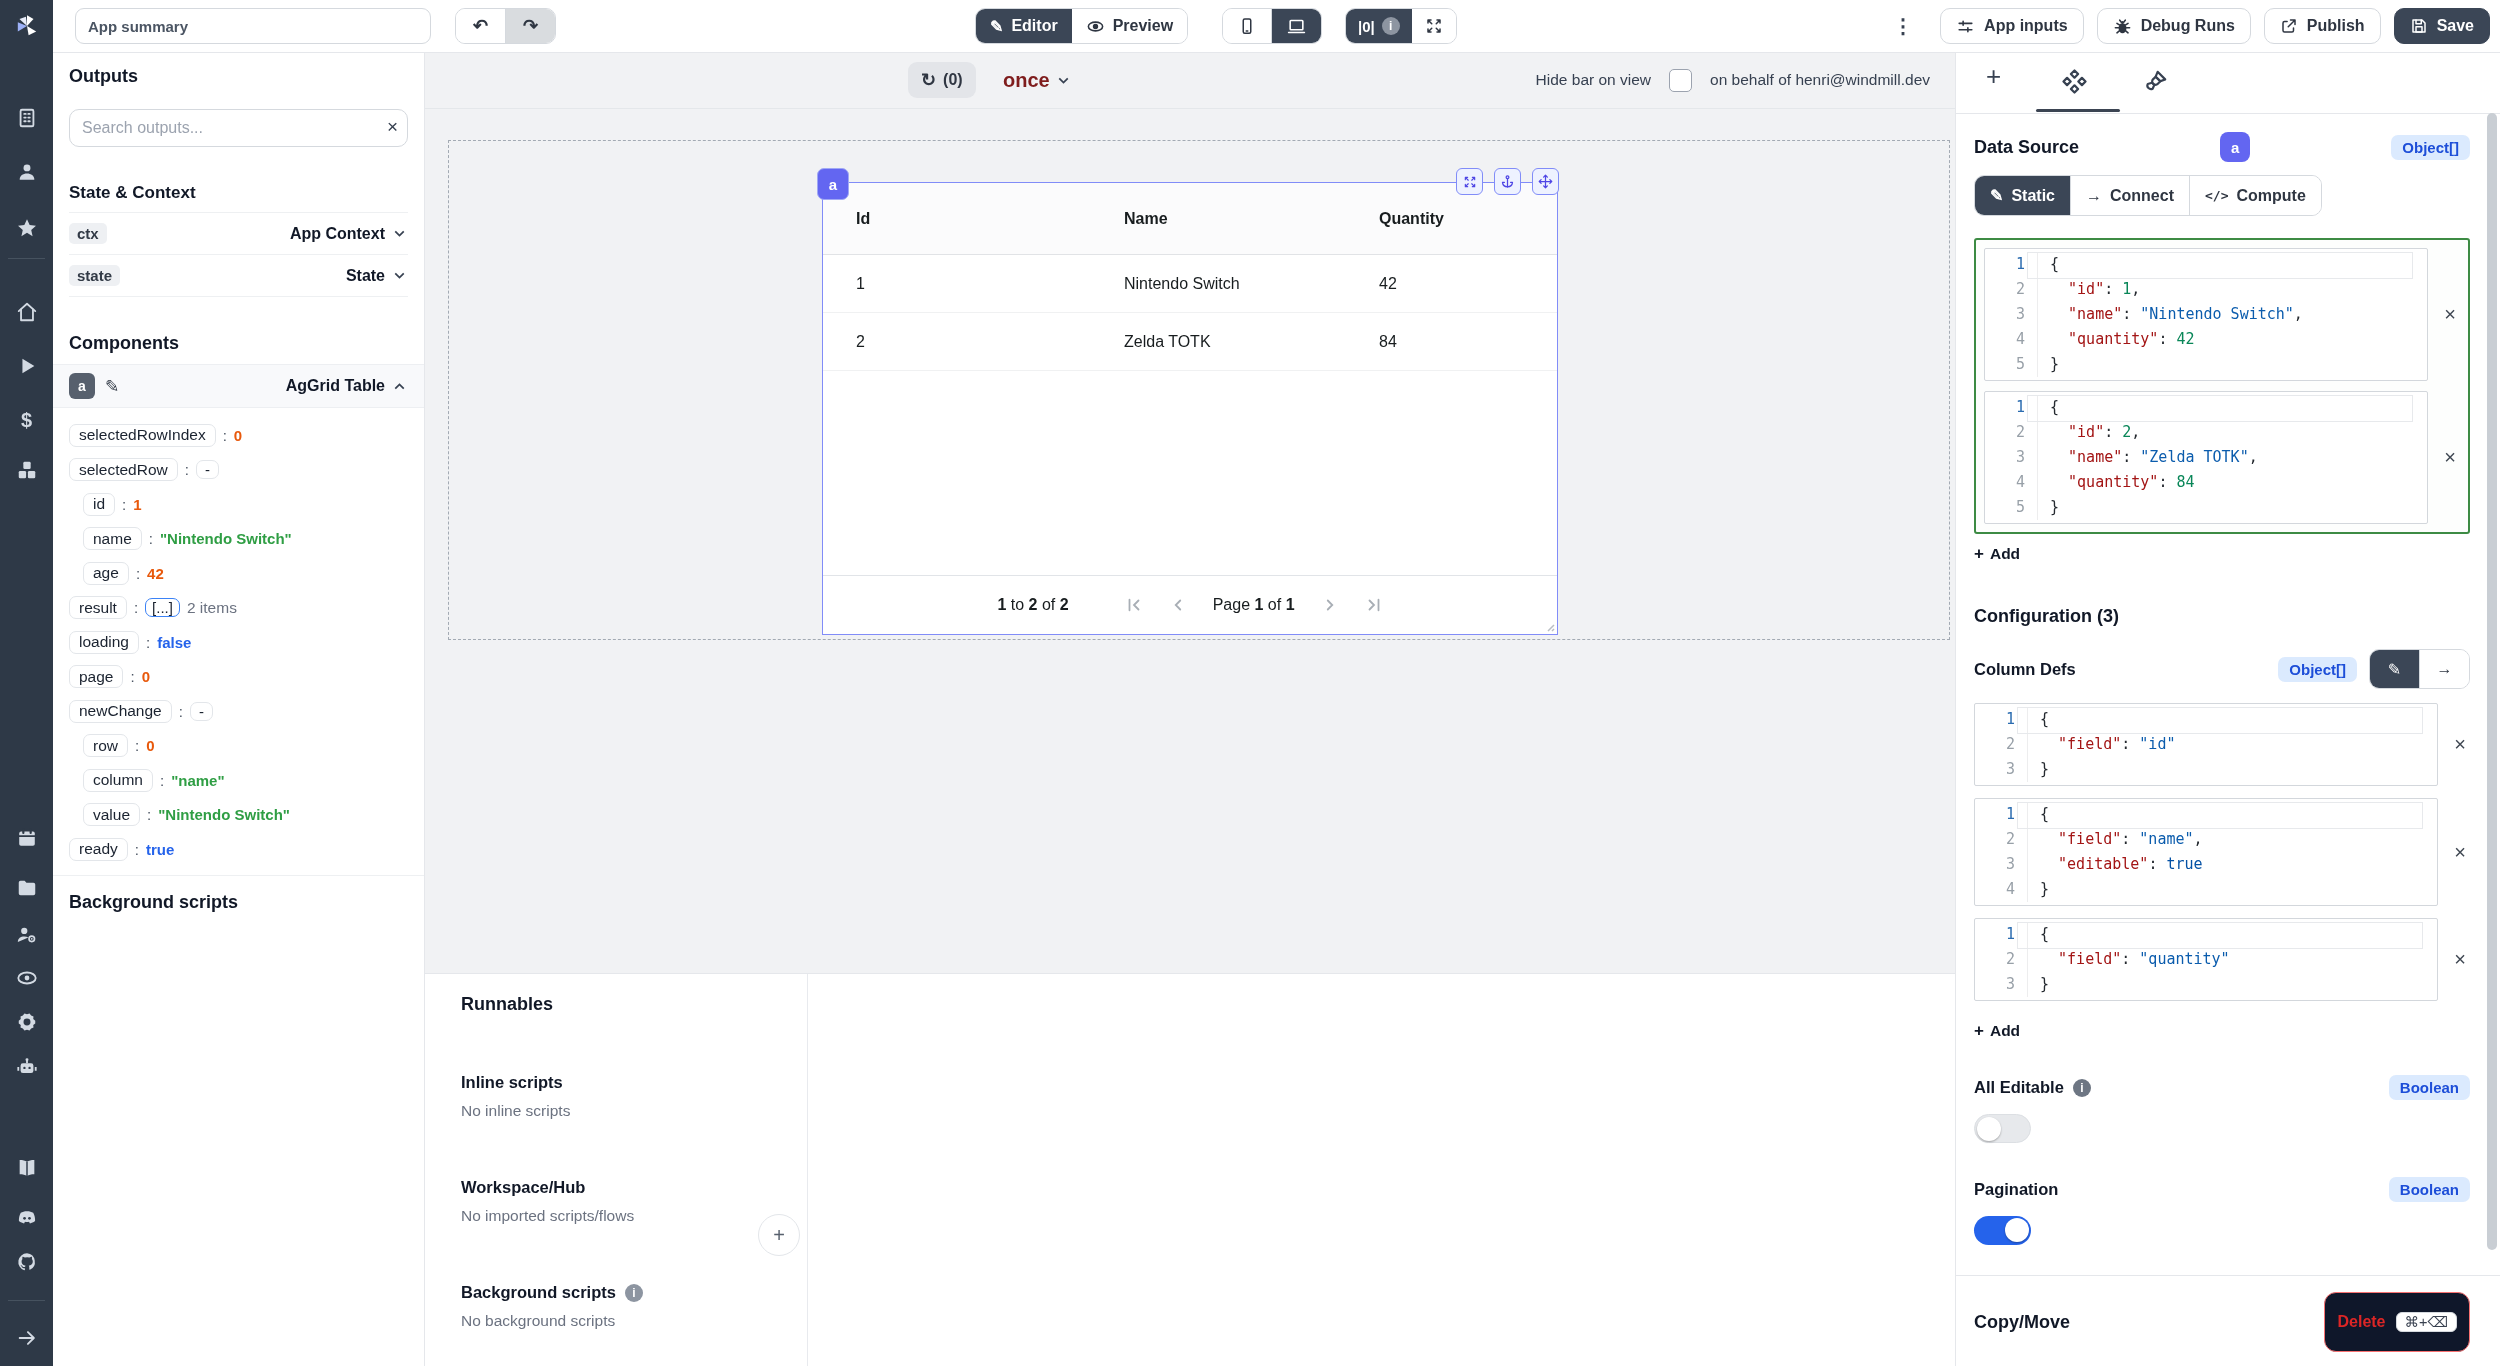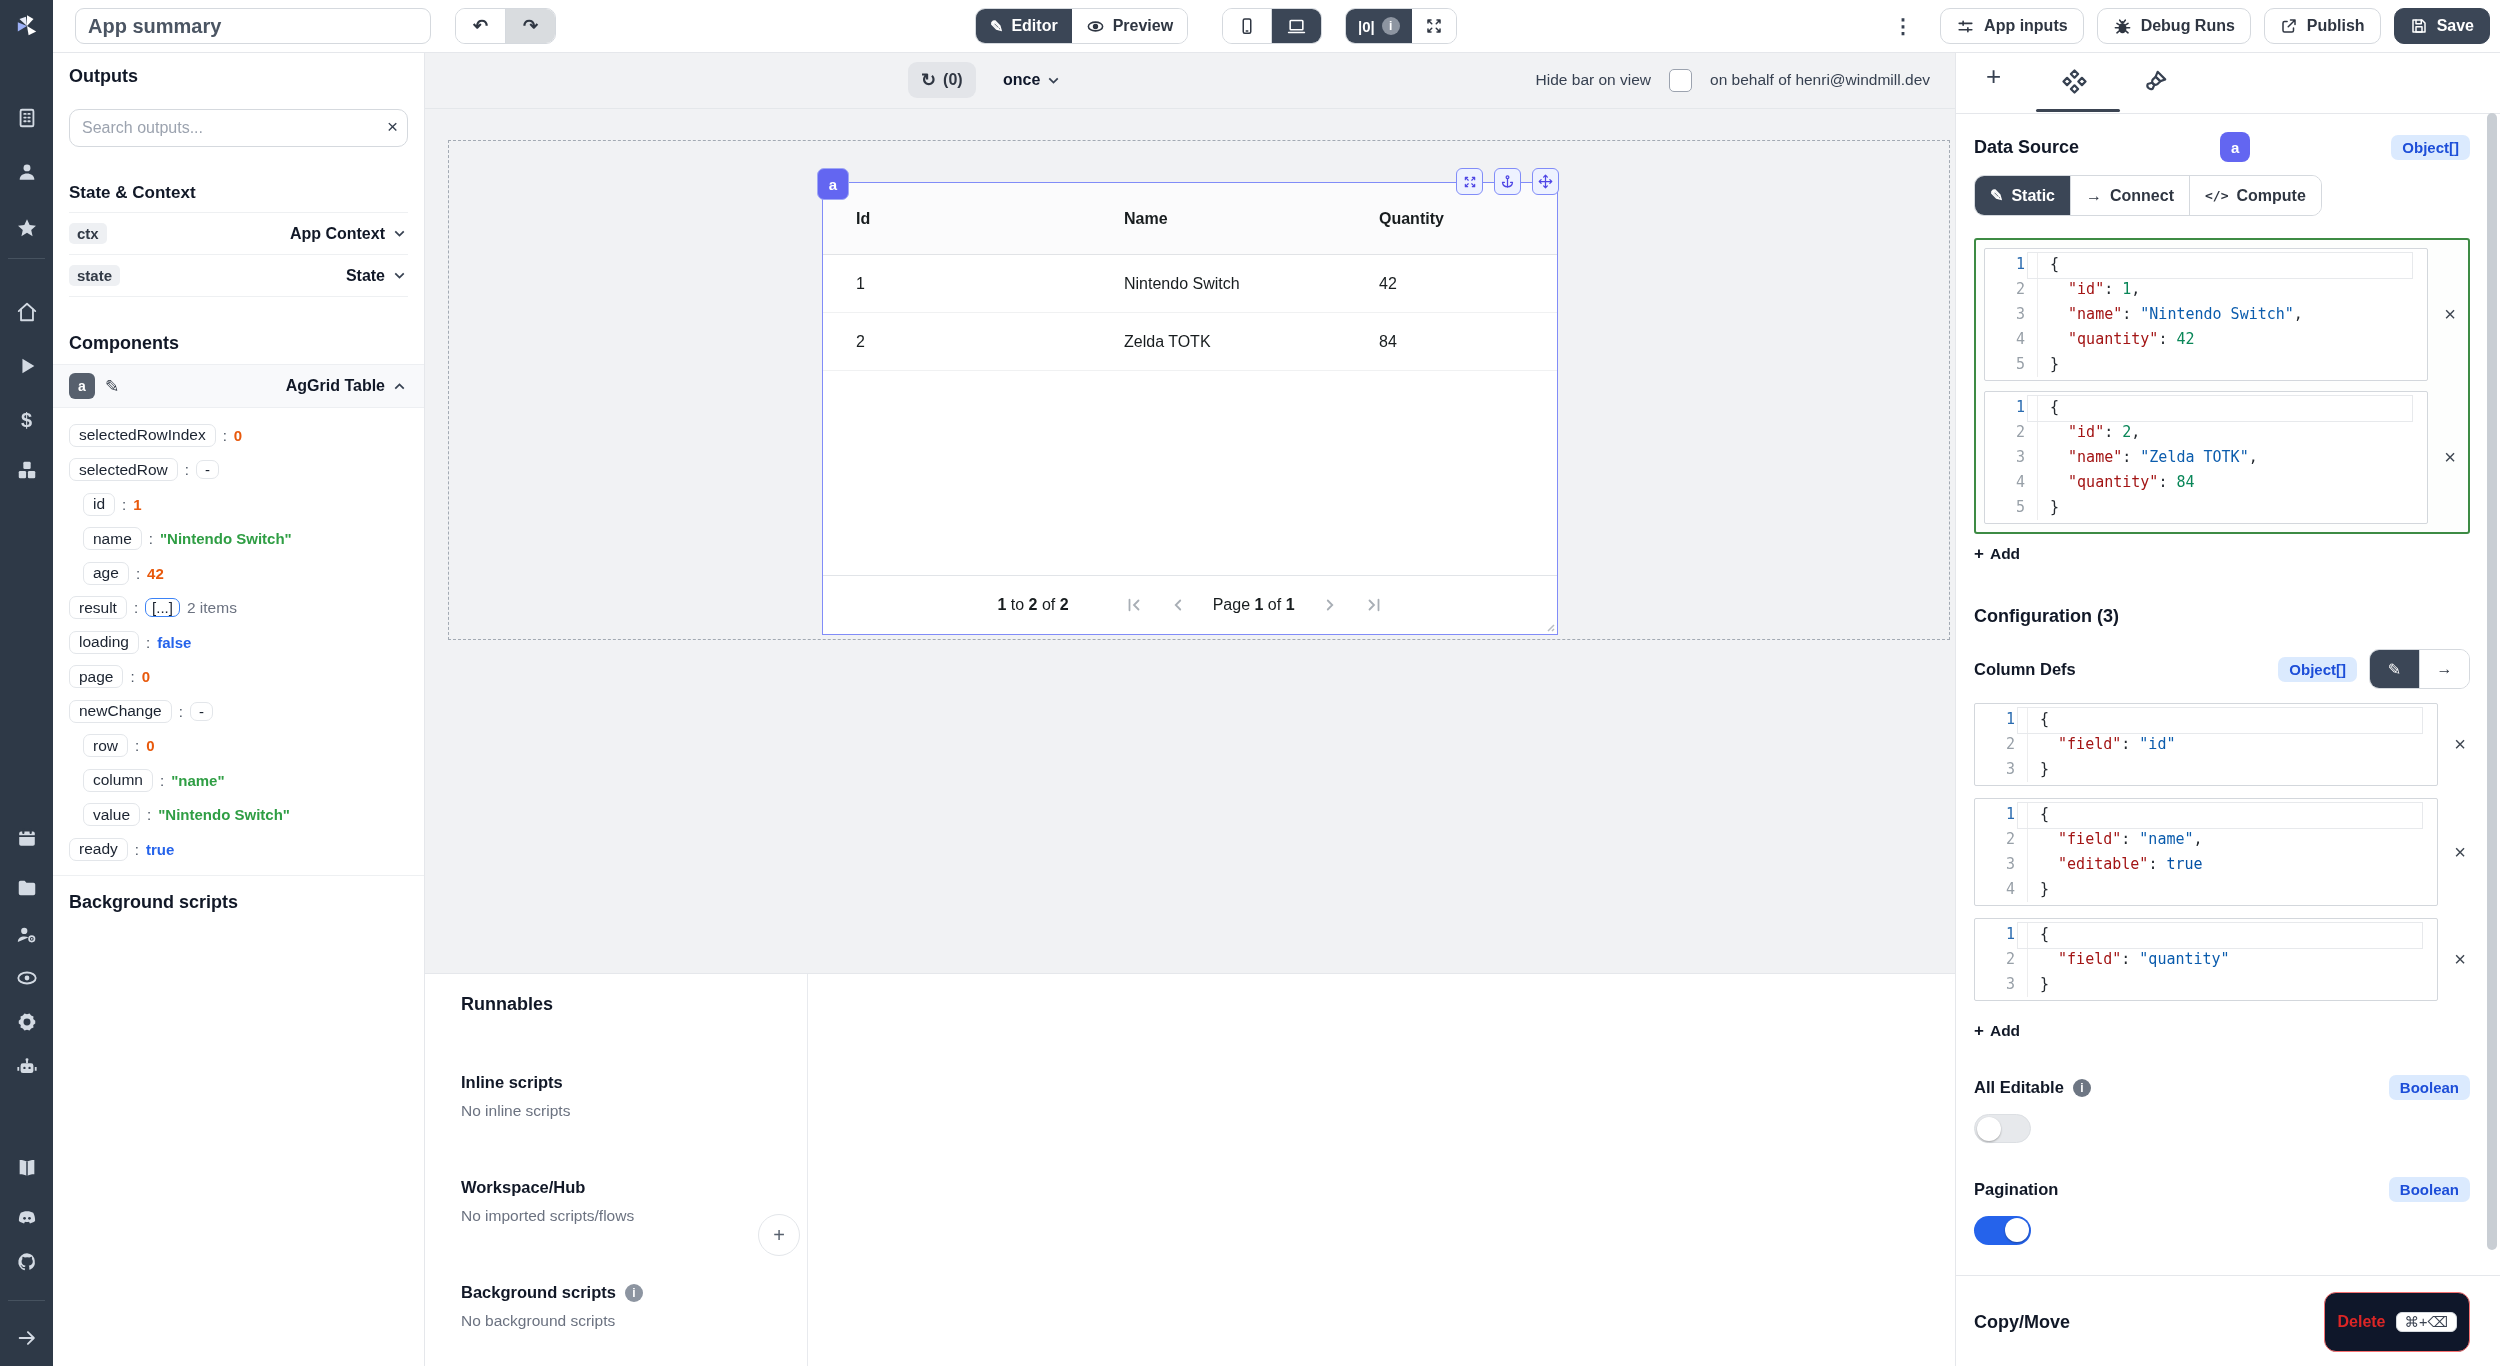--- a/index.html
+++ b/index.html
@@ -8,21 +8,21 @@
   .ico{stroke:currentColor;fill:none;stroke-width:2;stroke-linecap:round;stroke-linejoin:round;}
 
   
   .sidebar{position:absolute;left:0;top:0;width:53px;height:1366px;background:#2e3947;z-index:30;}
   .sb-icon{position:absolute;left:0;width:53px;display:flex;justify-content:center;color:#d3dae3;}
   .sb-div{position:absolute;left:8px;width:37px;height:1px;background:#46525f;}
   .sb-char{font-size:20px;font-weight:700;line-height:22px;}
 
   
   .topbar{position:absolute;left:53px;top:0;right:0;height:52px;background:#fff;border-bottom:1px solid #e5e7eb;z-index:20;}
-  .summary{position:absolute;left:22px;top:8px;width:330px;height:34px;border:1px solid #d5d9de;border-radius:9px;padding:0 12px;font-family:"Liberation Sans",sans-serif;font-size:20px;font-weight:600;color:#4b5563;outline:none;}
+  .summary{position:absolute;left:22px;top:8px;width:330px;height:34px;border:1px solid #d5d9de;border-radius:9px;padding:0 12px;font-family:"Liberation Sans",sans-serif;font-size:15px;font-weight:600;color:#4b5563;outline:none;}
   .grp{position:absolute;top:8px;height:36px;display:flex;border:1px solid #d5d9de;border-radius:10px;overflow:hidden;background:#fff;box-sizing:border-box;}
   .seg{display:flex;align-items:center;justify-content:center;gap:8px;padding:0 14px;font-size:16px;font-weight:600;color:#2f3642;background:#fff;cursor:pointer;}
   .seg.dark{background:#3b4656;color:#fff;}
   .seg.gray{background:#d9dcdf;}
   .seg + .seg{border-left:1px solid #d5d9de;}
   .seg.dark + .seg, .segnob + .seg{border-left:none;align-items:center;}
   .tb-right{position:absolute;right:10px;top:8px;height:36px;display:flex;align-items:center;gap:13px;}
   .btn{display:inline-flex;align-items:center;gap:9px;height:36px;padding:0 15px;border:1px solid #d5d9de;border-radius:10px;background:#fff;font-size:16px;font-weight:600;color:#2f3642;box-sizing:border-box;cursor:pointer;}
   .btn.dark{background:#3b4656;border-color:#3b4656;color:#fff;}
   .dots{font-size:20px;font-weight:700;color:#374151;letter-spacing:0;margin-right:14px;cursor:pointer;}
@@ -57,21 +57,21 @@
   .v-dash{border:1px solid #e3e6ea;border-radius:7px;padding:0 8px;color:#1b2330;font-size:15px;background:#fff;}
   .v-arr{border:1px solid #3b82f6;border-radius:7px;padding:0 6px;color:#1b2330;font-size:15px;background:#fff;cursor:pointer;}
   .suffix{color:#6b7280;font-size:15.5px;}
   .lp-hr{height:1px;background:#eef0f2;margin:8px -16px 0 -16px;}
   .bg-title{font-size:18px;font-weight:700;color:#111827;margin-top:16px;}
 
   
   .canvas{position:absolute;left:425px;top:52px;width:1530px;height:921px;background:#f1f2f4;}
   .strip{position:absolute;left:0;top:0;right:0;height:56px;border-bottom:1px solid #e4e7ea;}
   .refresh-pill{position:absolute;left:483px;top:10px;height:36px;display:flex;align-items:center;gap:7px;background:#e3e5e9;border-radius:9px;padding:0 13px;font-size:16px;font-weight:600;color:#2f3642;cursor:pointer;}
-  .oncebox{position:absolute;left:578px;top:10px;height:36px;display:flex;align-items:center;gap:5px;font-size:16px;font-weight:700;color:#0f172a;cursor:pointer;}
+  .oncebox{position:absolute;left:578px;top:10px;height:36px;display:flex;align-items:center;gap:5px;font-size:20px;font-weight:700;color:#7f1d1d;cursor:pointer;}
   .strip-right{position:absolute;right:25px;top:10px;height:36px;display:flex;align-items:center;gap:18px;font-size:15.5px;color:#374151;}
   .cbx{width:21px;height:21px;border:1px solid #9ca3af;border-radius:5px;background:#fff;cursor:pointer;}
   .dashedrect{position:absolute;left:23px;top:88px;width:1500px;height:498px;border:1px dashed #a3aab3;}
   .tablecmp{position:absolute;left:397px;top:130px;width:736px;height:453px;background:#fff;border:1.5px solid #818cf8;box-sizing:border-box;}
   .atab{position:absolute;left:-6px;top:-15px;width:30px;height:30px;background:#6366f1;border:1px solid #a0a8f5;border-radius:7px;color:#fff;font-size:15px;font-weight:700;display:flex;align-items:center;justify-content:center;z-index:3;}
   .floatbtns{position:absolute;top:-15px;right:-2px;display:flex;gap:11px;z-index:3;}
   .fbtn{width:27px;height:27px;background:#eef2ff;border:1.5px solid #818cf8;border-radius:6px;color:#4f46e5;display:flex;align-items:center;justify-content:center;box-sizing:border-box;cursor:pointer;}
   .thead{display:grid;grid-template-columns:268px 255px 1fr;height:71px;align-items:center;background:#fbfbfc;border-bottom:1px solid #e1e3e6;}
   .thead div{padding-left:33px;font-size:16px;font-weight:700;color:#181d1f;}
   .trow{display:grid;grid-template-columns:268px 255px 1fr;height:57px;align-items:center;border-bottom:1px solid #f0f1f2;font-size:16px;color:#181d1f;}

